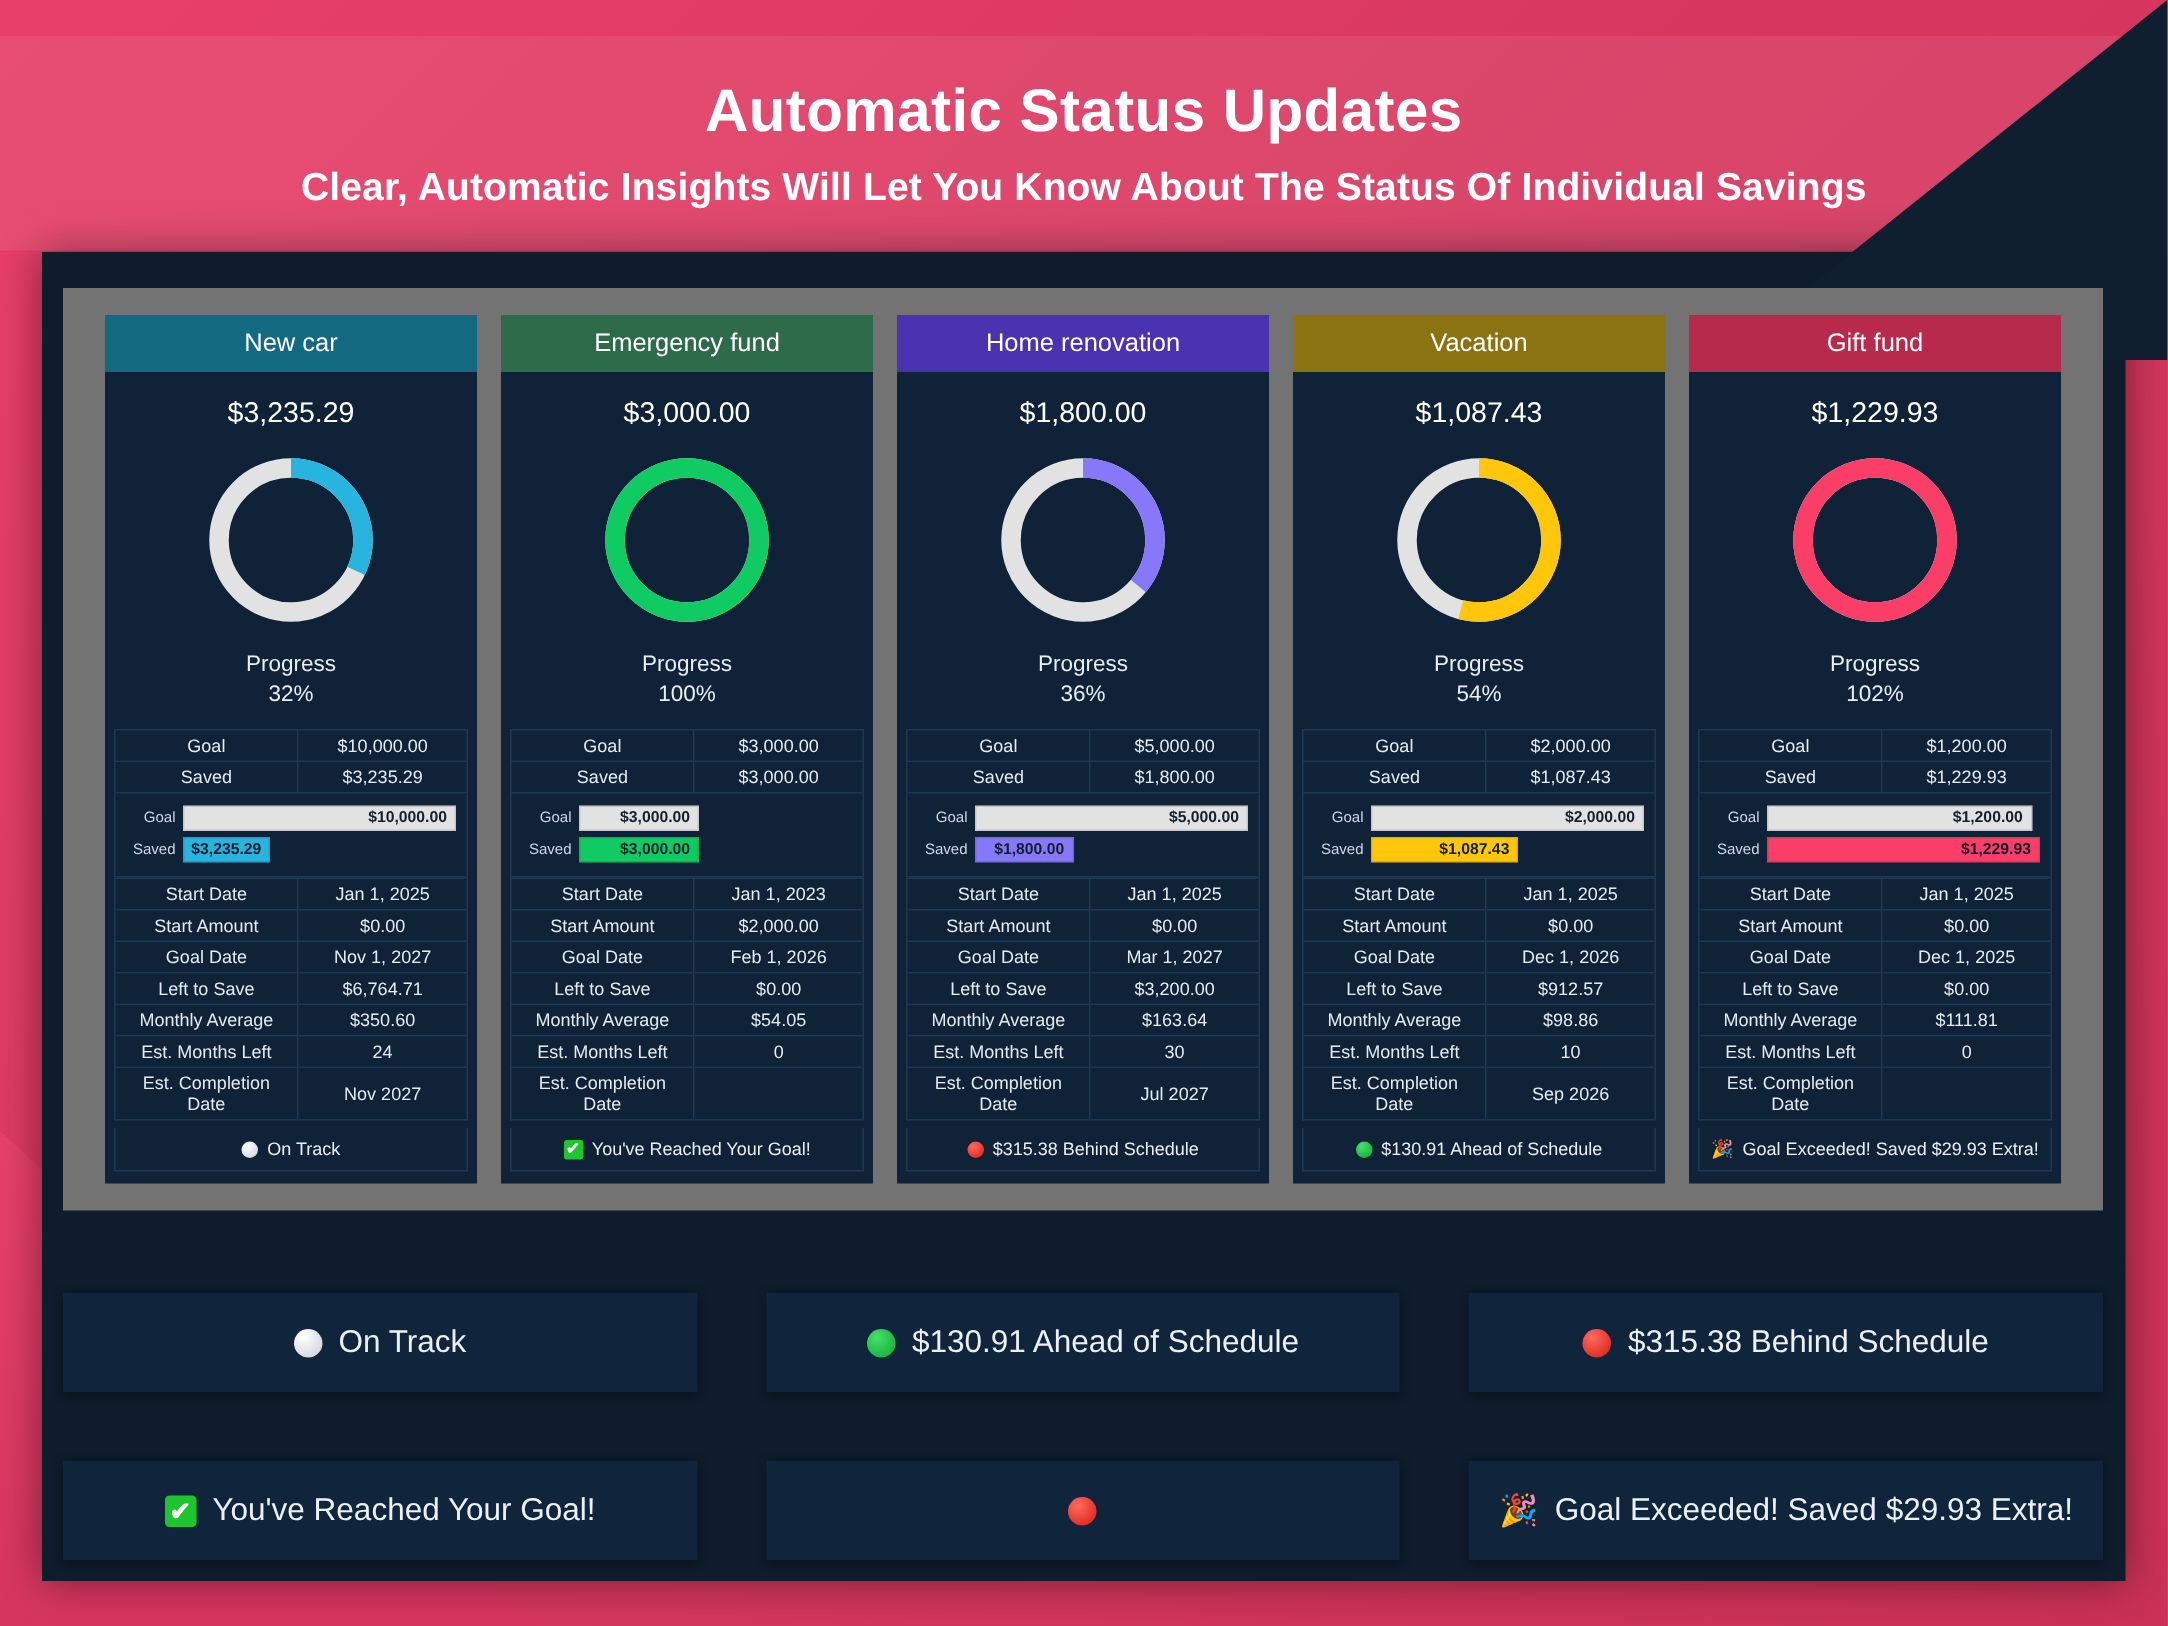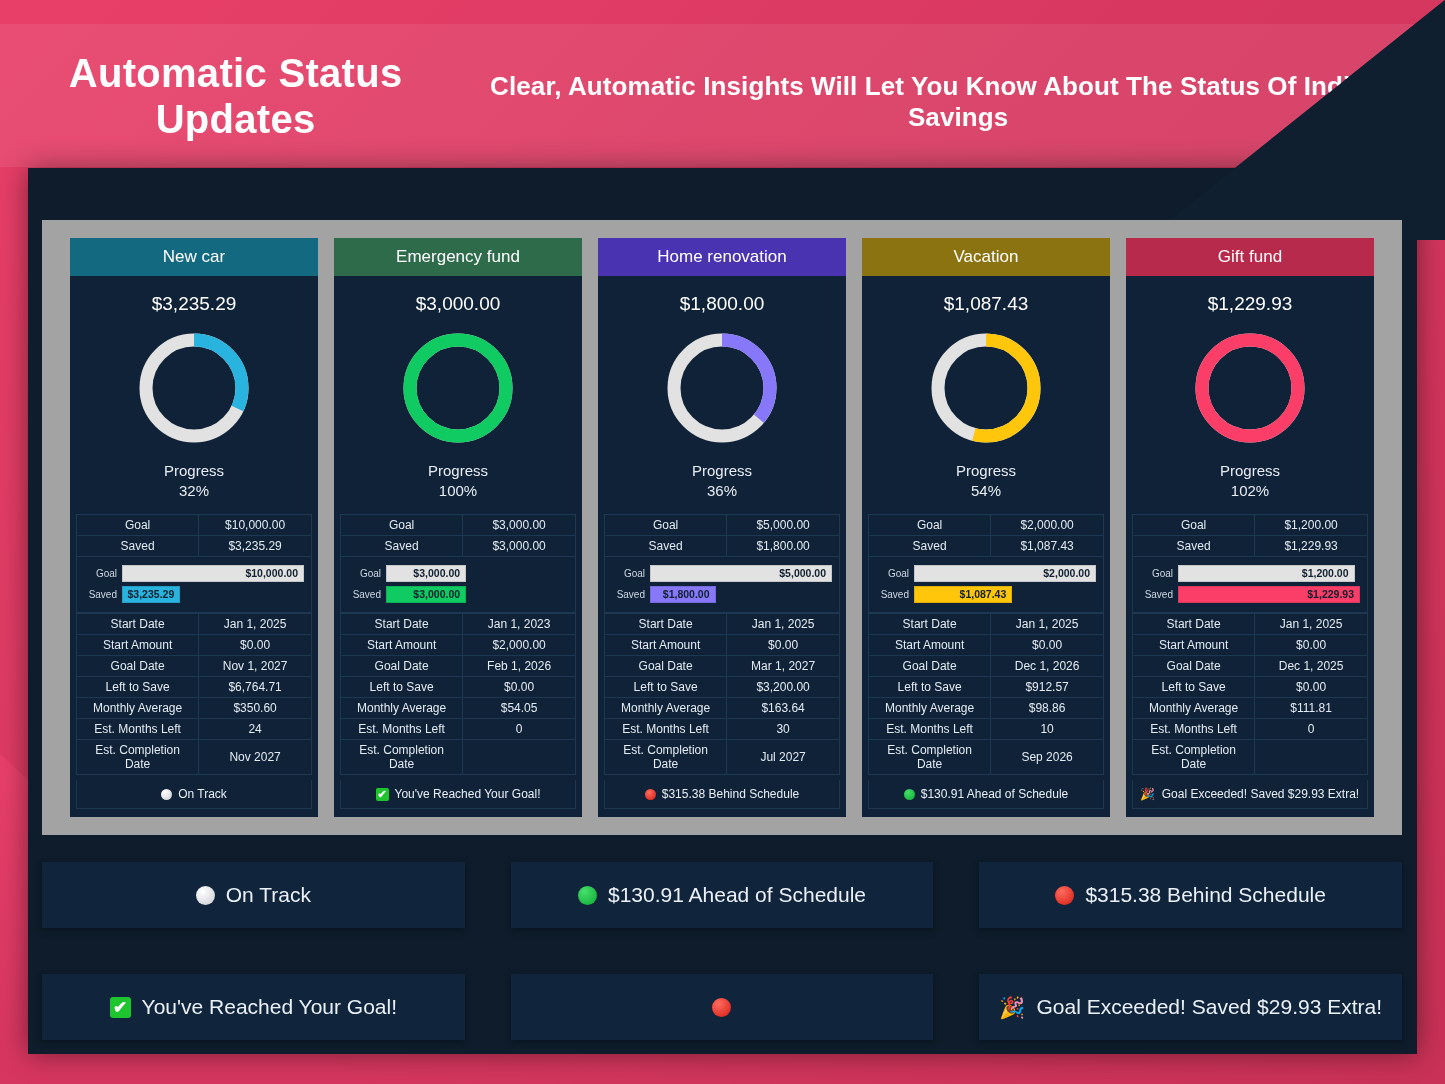--- a/index.html
+++ b/index.html
@@ -35,21 +35,21 @@
     left: 0; bottom: 0; width: 360px; height: 330px;
     background: linear-gradient(180deg,#e8406a 0%, #d6355f 100%);
     clip-path: polygon(0 0, 100% 100%, 0 100%);
   }
 
   
   .header {
     position: absolute;
     left: 0; top: 24px; width: 1445px; height: 143px;
     background: rgba(255,255,255,0.075);
-    display: flex; flex-direction: row;
+    display: flex; flex-direction: column;
     align-items: center; justify-content: center;
     z-index: 6;
   }
   .header-title {
     font-size: 40px; font-weight: bold; color: #ffffff;
     letter-spacing: 0.3px; line-height: 1.15;
     text-align: center;
   }
   .header-sub {
     margin-top: 12px;
@@ -60,22 +60,22 @@
     position: absolute; right: 0; top: 0;
     width: 300px; height: 240px;
     background: #101f2f;
     clip-path: polygon(100% 0, 100% 100%, 0 100%);
     z-index: 7;
   }
 
   
   .panel {
     position: absolute;
-    left: 42px; top: 220px; width: 1360px; height: 615px;
-    background: #a3a3a3;
+    left: 42px; top: 192px; width: 1360px; height: 615px;
+    background: #737373;
     z-index: 8;
     display: flex;
     gap: 0;
     padding: 18px 20px;
   }
   .card {
     flex: 1;
     margin: 0 8px;
     background: #0f2238;
     display: flex; flex-direction: column;

